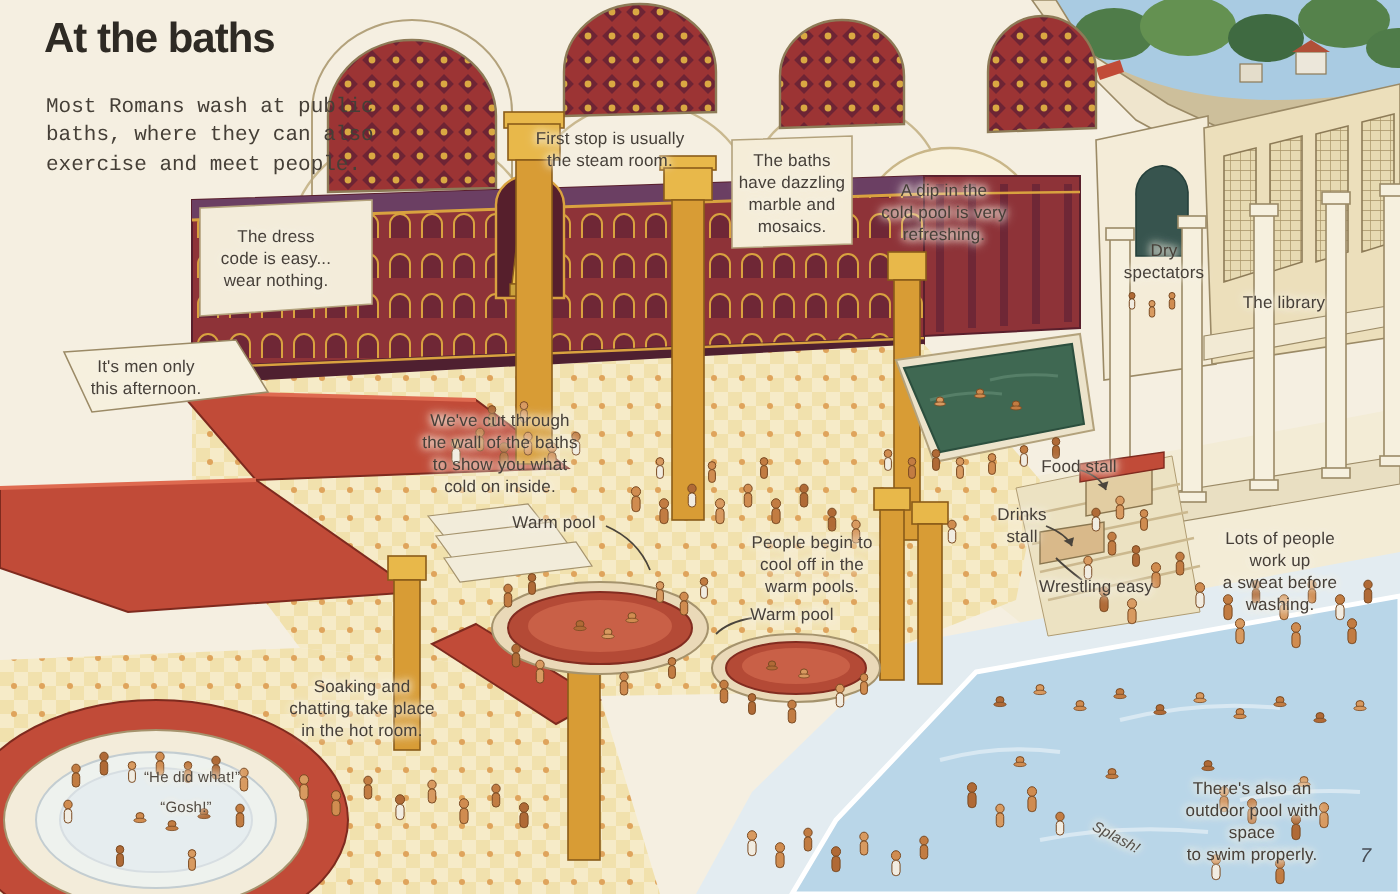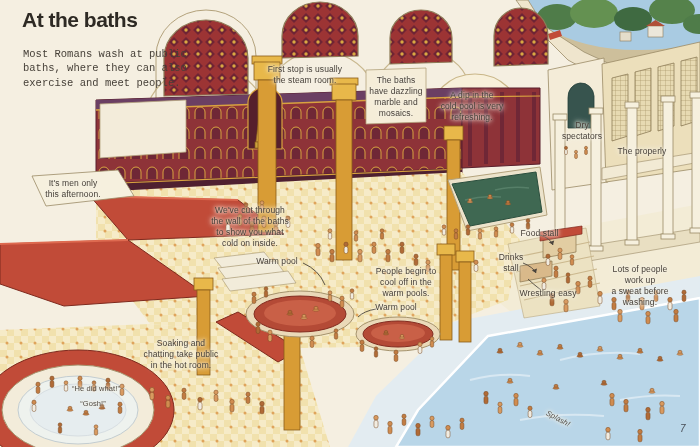--- a/index.html
+++ b/index.html
@@ -484,51 +484,57 @@
       <path d="M553,245 l-4.2,-2.8 5.4,-1.6 z"></path>
       <path d="M536,273 l-4.2,-2.6 5.2,-1.8 z"></path>
     </g>
   </svg>
 
   <div class="title">At the baths</div>
   <div class="intro">Most Romans wash at public
 baths, where they can also
 exercise and meet people.</div>
 
+  <div class="co" style="left:138px; top:113px;">The dress
+code is easy...
+wear nothing.</div>
   <div class="co" style="left:73px;  top:178px;">It's men only
 this afternoon.</div>
   <div class="co" style="left:305px; top:64px;">First stop is usually
 the steam room.</div>
   <div class="co" style="left:396px; top:75px;">The baths
 have dazzling
 marble and
 mosaics.</div>
   <div class="co" style="left:472px; top:90px;">A dip in the
 cold pool is very
 refreshing.</div>
   <div class="co" style="left:582px; top:120px;">Dry
 spectators</div>
-  <div class="co" style="left:642px; top:146px;">The properly</div>
+  <div class="co" style="left:642px; top:146px;">The library</div>
   <div class="co" style="left:250px; top:205px;">We've cut through
 the wall of the baths
 to show you what
 cold on inside.</div>
   <div class="co" style="left:277px; top:256px;">Warm pool</div>
   <div class="co" style="left:406px; top:266px;">People begin to
 cool off in the
 warm pools.</div>
   <div class="co" style="left:396px; top:302px;">Warm pool</div>
   <div class="co" style="left:524px; top:228px;padding-left:31px;">Food stall</div>
   <div class="co" style="left:511px; top:252px;">Drinks
 stall</div>
   <div class="co" style="left:548px; top:288px;">Wrestling easy</div>
   <div class="co" style="left:640px; top:264px;">Lots of people work up
 a sweat before washing.</div>
   <div class="co" style="left:181px; top:338px;">Soaking and
-chatting take public
+chatting take place
 in the hot room.</div>
+  <div class="co" style="left:626px; top:389px;">There's also an
+outdoor pool with space
+to swim properly.</div>
 
   <div class="co speech" style="left:96px; top:384px;">“He did what!”</div>
   <div class="co speech" style="left:93px; top:399px;">“Gosh!”</div>
   <div class="co speech splash" style="left:558px; top:414px;">Splash!</div>
 
   <div class="pagenum">7</div>
 </div>
 
 </body></html>

